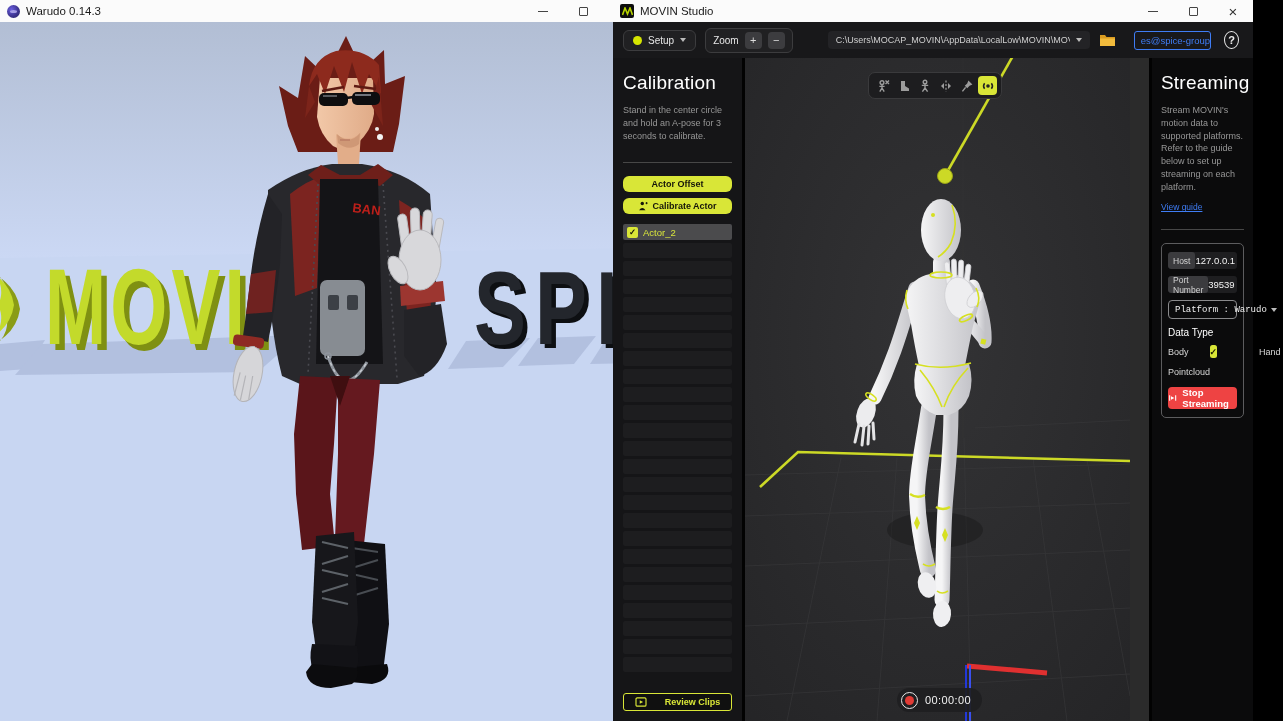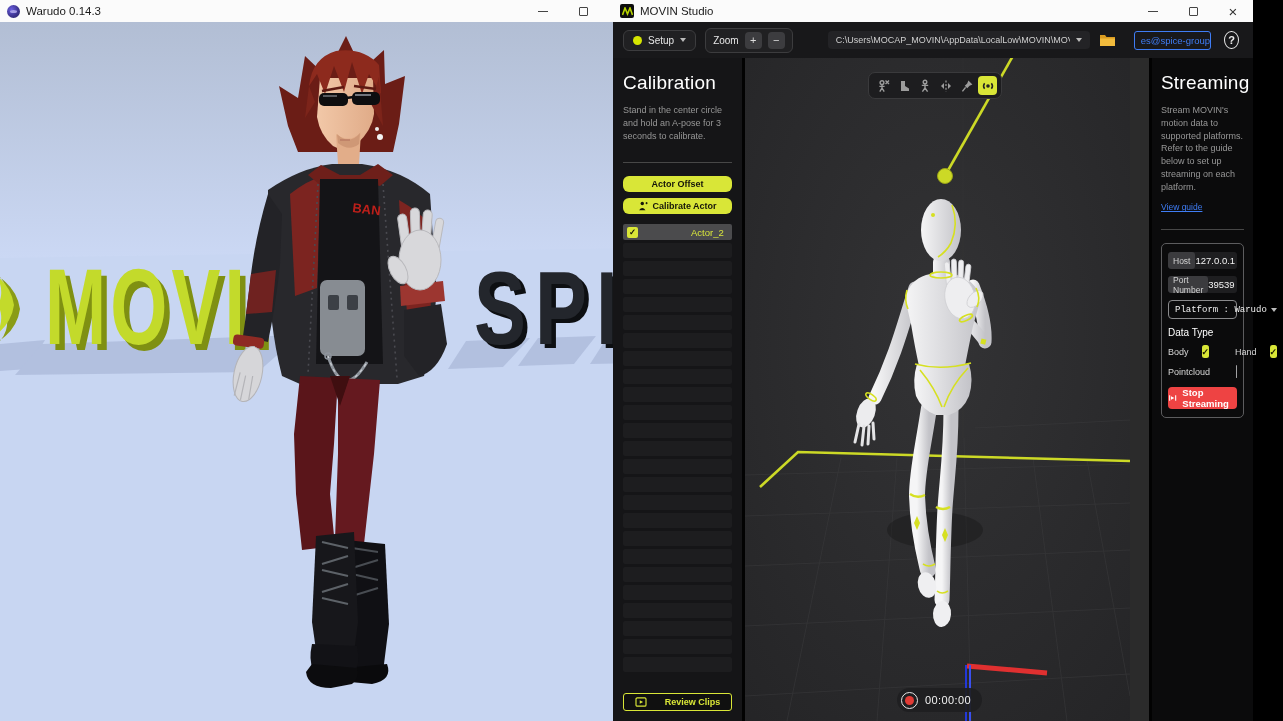--- a/index.html
+++ b/index.html
@@ -62,21 +62,21 @@
   .panel-divider{ border:none; border-top:1px solid #474747; margin:20px 0 13px; }
   .yellow-btn{ height:16px; border-radius:6px; background:var(--accent); color:#15150a;
     font-size:9px; font-weight:bold; display:flex; align-items:center; justify-content:center; gap:4px; margin-bottom:6px; }
   .actor-list{ margin-top:4px; display:flex; flex-direction:column; }
   .actor-row{ height:16px; border-radius:2px; margin-bottom:3px; display:flex; align-items:center; gap:5px; padding-left:4px; }
   .actor-row.selected{ background:#4b4b4d; }
   .actor-row.empty{ background:var(--row-bg); height:15px; }
   .cb{ width:11px; height:11px; border-radius:2px; background:#3a3a3a; color:#15150a; font-size:8.5px;
     display:flex; align-items:center; justify-content:center; font-weight:bold; }
   .cb.checked{ background:var(--accent); }
-  .actor-label{ font-size:9.5px; color:#d9e63c;margin-left:48px; }
+  .actor-label{ font-size:9.5px; color:#d9e63c; }
   .review-btn{ margin-top:auto; height:18px; border:1px solid var(--accent); border-radius:3px; background:#101010;
     color:var(--accent); font-size:9px; font-weight:bold; display:flex; align-items:center; justify-content:center; gap:18px; }
 
   
   .viewport{ flex:1; position:relative; background:#2b2b2b; overflow:hidden; }
   .viewport > svg{ position:absolute; left:0; top:0; }
   .vp-toolbar{ position:absolute; left:123px; top:14px; height:27px; background:#1d1d1f; border:1px solid #3a3a3c;
     border-radius:7px; display:flex; align-items:center; padding:0 4px; gap:2px; }
   .vp-tool{ width:19px; height:19px; border-radius:4px; display:flex; align-items:center; justify-content:center; color:#9c9c9c; }
   .vp-tool.active{ background:var(--accent); color:#222; }
@@ -91,21 +91,21 @@
   .view-guide{ display:inline-block; margin-top:9px; font-size:8.5px; color:var(--link-blue); text-decoration:underline; }
   .stream-panel .panel-divider{ margin:15px 0 13px; }
   .settings-box{ border:1px solid #5c5c5e; border-radius:5px; padding:8px 6px; display:flex; flex-direction:column; gap:7px; }
   .field-row{ display:flex; align-items:stretch; height:17px; background:#1e1e20; border-radius:3px; overflow:hidden; }
   .field-label{ background:#3b3b3e; color:#d2d2d2; font-size:8.5px; display:flex; align-items:center; padding:0 5px; border-radius:3px; }
   .field-value{ flex:1; color:#f2f2f2; font-size:9.5px; display:flex; align-items:center; justify-content:flex-end; padding-right:6px; }
   .platform-select{ height:19px; border:1px solid #8a8a8c; border-radius:4px; display:flex; align-items:center;
     padding:0 6px; color:#f0f0f0; font-size:9px; gap:4px;font-family:Liberation Mono, monospace; }
   .platform-select span{ flex:1; white-space:nowrap; }
   .dt-label{ color:#fff; font-size:10px; margin-top:1px; }
-  .check-row{ display:flex; align-items:center; font-size:9px; color:#d6d6d6; gap:13px; }
+  .check-row{ display:flex; align-items:center; font-size:9px; color:#d6d6d6; gap:21px; }
   .cb2{ width:13px; height:13px; border-radius:2.5px; background:#a2a2a4; color:#1a1a00; font-size:9px; font-weight:bold;
     display:flex; align-items:center; justify-content:center; }
   .cb2.checked{ background:var(--accent); }
   .check-row .push{ flex:1; }
   .stop-btn{ height:22px; border-radius:4px; background:var(--stop-red); color:#fff; font-size:9.5px; font-weight:bold;
     display:flex; align-items:center; justify-content:center; gap:5px; margin-top:2px; }
 </style>
 </head>
 <body>
 

